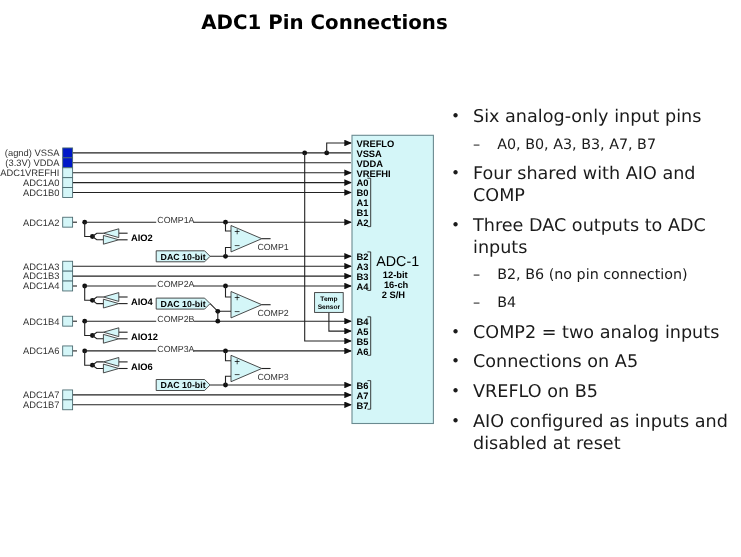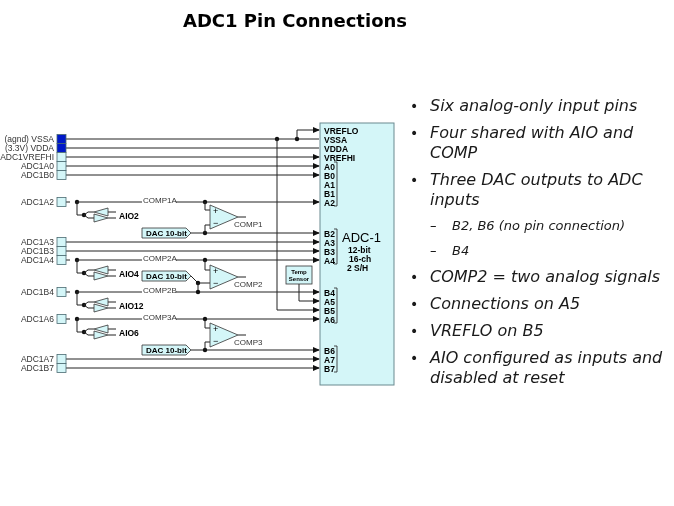--- a/index.html
+++ b/index.html
@@ -1,19 +1,19 @@
 <!DOCTYPE html>
 <html><head>
 <meta charset="utf-8">
 <style>
   html, body { margin:0; padding:0; background:#ffffff; }
   body { width:674px; height:506px; position:relative; overflow:hidden; font-family:"DejaVu Sans", sans-serif; }
   .title { position:absolute; left:0; width:590px; top:10px; text-align:center; font-family:"DejaVu Sans", sans-serif; font-weight:bold; font-size:18px; color:#000; }
   svg.diag { position:absolute; left:0; top:0; }
-  .bullets { position:absolute; left:408px; top:96px; width:262px; font-family:"DejaVu Sans", sans-serif; color:#1a1a1a;font-style:italic; }
+  .bullets { position:absolute; left:408px; top:96px; width:262px; font-family:"DejaVu Sans", sans-serif; color:#1a1a1a; }
   .b1 { position:relative; padding-left:22px; font-size:16px; line-height:20px; margin-bottom:7px; }
   .b1::before { content:"•"; position:absolute; left:2px; top:0; font-size:14px; }
   .b2 { position:relative; padding-left:44px; font-size:13px; line-height:17px; margin-bottom:8px; }
   .b2::before { content:"–"; position:absolute; left:22px; top:0; }
   .pl { font-family:"Liberation Sans", sans-serif; font-size:8.5px; fill:#333; }
   .pin { font-family:"Liberation Sans", sans-serif; font-size:8.5px; font-weight:bold; fill:#000; }
   .sig { font-family:"Liberation Sans", sans-serif; font-size:8px; fill:#333; }
   .aio { font-family:"Liberation Sans", sans-serif; font-size:8.5px; font-weight:bold; fill:#000; }
   .dac { font-family:"Liberation Sans", sans-serif; font-size:8px; font-weight:bold; fill:#000; }
 </style>
@@ -198,21 +198,22 @@
       <text x="146" y="353" class="dac">DAC 10-bit</text>
       <polygon points="210,323 210,347 238,335" fill="#d4f6f8" stroke="#333" stroke-width="0.8"></polygon>
       <text x="213" y="332" font-family="Liberation Sans, sans-serif" font-size="9px" fill="#000">+</text>
       <text x="213" y="344" font-family="Liberation Sans, sans-serif" font-size="9px" fill="#000">−</text>
       <text x="234" y="345" class="sig">COMP3</text>
     </g>
 </svg>
 
 <div class="bullets" id="bullets">
     <div class="b1">Six analog-only input pins</div>
+    <div class="b2">A0, B0, A3, B3, A7, B7</div>
     <div class="b1">Four shared with AIO and COMP</div>
     <div class="b1">Three DAC outputs to ADC inputs</div>
     <div class="b2">B2, B6 (no pin connection)</div>
     <div class="b2">B4</div>
-    <div class="b1">COMP2 = two analog signals</div>
+    <div class="b1">COMP2 = two analog inputs</div>
     <div class="b1">Connections on A5</div>
     <div class="b1">VREFLO on B5</div>
     <div class="b1">AIO configured as inputs and disabled at reset</div>
   </div>
 
 </body></html>

